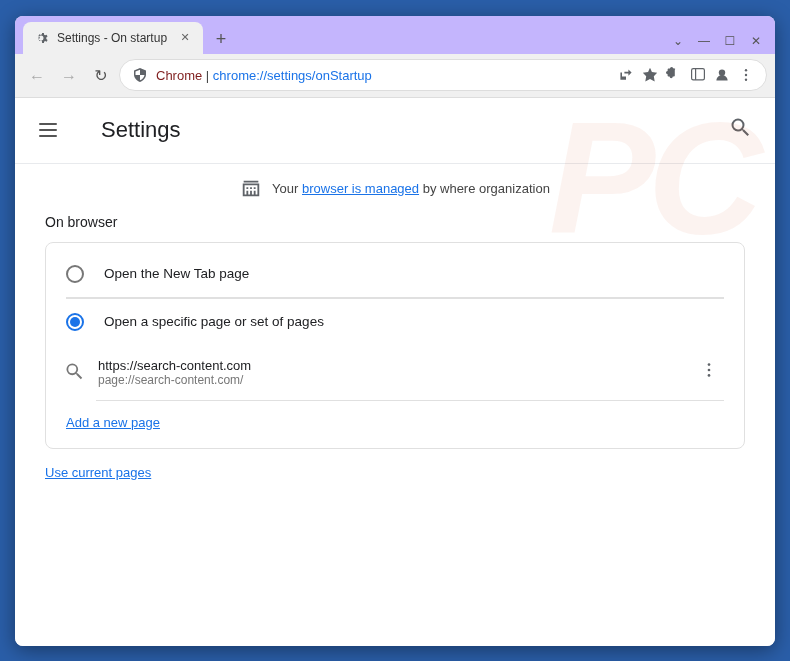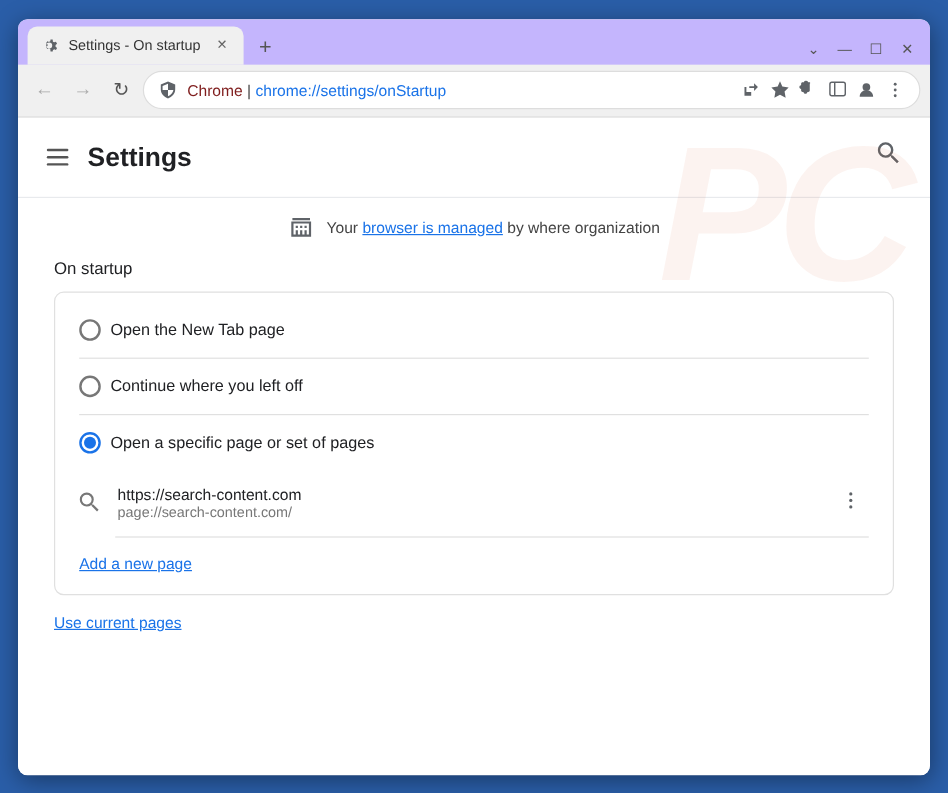--- a/index.html
+++ b/index.html
@@ -175,22 +175,23 @@
       padding: 4px;
     }
     .hamburger-line {
       width: 18px;
       height: 2px;
       background: #555;
       border-radius: 1px;
     }
     .settings-title {
       font-size: 22px;
-      font-weight: 700;
+      font-weight: 400;
       color: #202124;
+      margin-left: 28px;
     }
     .search-icon-btn {
       cursor: pointer;
       color: #555;
       font-size: 20px;
       padding: 4px;
     }
     
     .managed-notice {
       display: flex;
@@ -219,21 +220,21 @@
     .options-card {
       border: 1px solid #e0e0e0;
       border-radius: 8px;
       padding: 8px 0;
       background: #fff;
     }
     .option-row {
       display: flex;
       align-items: center;
       padding: 14px 20px;
-      gap: 8px;
+      gap: 20px;
       cursor: pointer;
     }
     .radio-outer {
       width: 18px;
       height: 18px;
       border-radius: 50%;
       border: 2px solid #777;
       display: flex;
       align-items: center;
       justify-content: center;
@@ -399,35 +400,31 @@
       <div class="managed-notice">
         <svg width="22" height="22" viewBox="0 0 24 24" fill="#5f6368">
           <path d="M4 3h16v2H4zM3 6h18v14H3zm2 2v10h14V8H5zm2 2h2v2H7zm4 0h2v2h-2zm4 0h2v2h-2zM7 14h2v4H7zm4 0h2v4h-2zm4 0h2v4h-2z"></path>
         </svg>
         <span>
           <span>Your </span><a class="managed-link">browser is managed</a><span> by where organization</span>
         </span>
       </div>
 
       <div class="startup-section">
-        <div class="startup-label">On startup</div>
+        <div class="startup-label">On browser</div>
 
         <div class="options-card">
 
           <div class="option-row">
             <div class="radio-outer"></div>
             <span class="option-label">Open the New Tab page</span>
           </div>
 
           <div class="divider"></div>
 
-          <div class="option-row">
-            <div class="radio-outer"></div>
-            <span class="option-label">Continue where you left off</span>
-          </div>
 
           <div class="divider"></div>
 
           <div class="option-row">
             <div class="radio-outer selected">
               <div class="radio-inner"></div>
             </div>
             <span class="option-label">Open a specific page or set of pages</span>
           </div>
 

